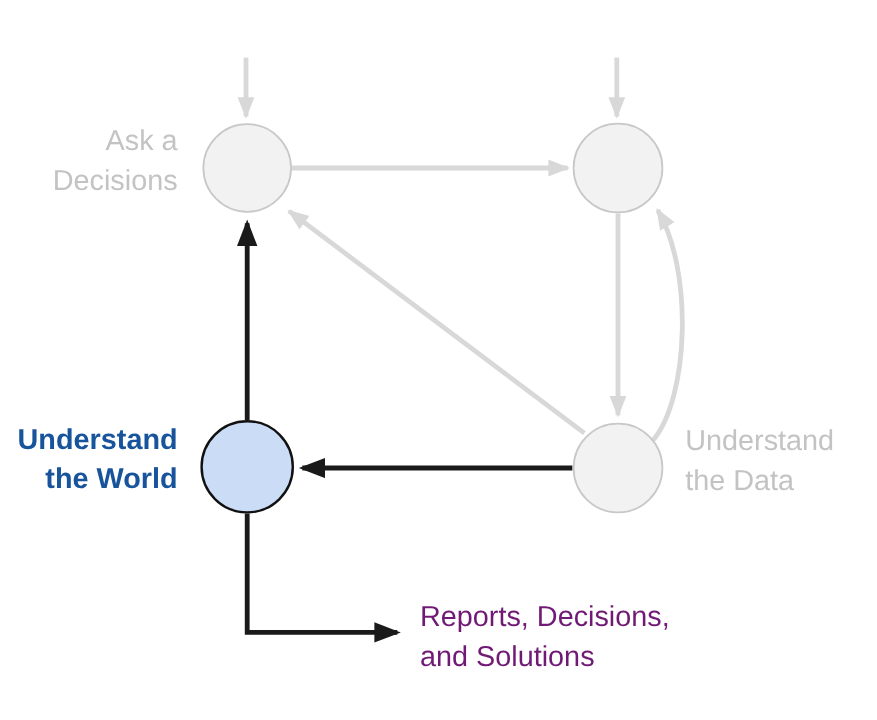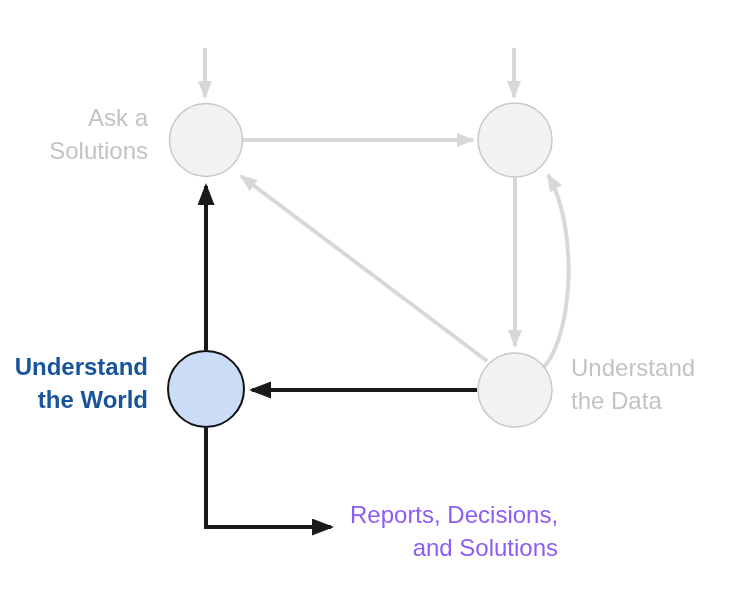--- a/index.html
+++ b/index.html
@@ -18,22 +18,21 @@
     line-height: 33px;
     white-space: pre-line;
     color: #c3c3c3;
   }
   .label.right { text-align: right; }
   .label.highlight {
     color: #17549b;
     font-weight: bold;
   }
   .label.output {
-    color: #8b5cf6;
-    text-align: right;
+    color: #701a75;
   }
 </style>
 </head>
 <body>
 
 <div class="stage">
 
   <svg width="731" height="600" viewBox="0 0 731 600">
     <defs>
       <marker id="arrow-gray" markerUnits="userSpaceOnUse" markerWidth="20" markerHeight="16" refX="16" refY="7" orient="auto">
@@ -59,21 +58,21 @@
       <path d="M206,428 L206,527 L331,527" marker-end="url(#arrow-black)"></path>
     </g>
 
     <circle cx="206" cy="140" r="36.5" stroke-width="1.5" fill="#f2f2f2" stroke="#c8c8c8"></circle>
     <circle cx="515" cy="140" r="37" stroke-width="1.5" fill="#f2f2f2" stroke="#c8c8c8"></circle>
     <circle cx="515" cy="390" r="37" stroke-width="1.5" fill="#f2f2f2" stroke="#c8c8c8"></circle>
     <circle cx="206" cy="389" r="38" stroke-width="2" fill="#cbdcf7" stroke="#111111"></circle>
   </svg>
 
   <div class="label right" style="right:583px; top:101px;">Ask a
-Solutions</div>
+Decisions</div>
 
 
   <div class="label" style="left:571px; top:351px;">Understand
 the Data</div>
 
   <div class="label right highlight" style="right:583px; top:350px;">Understand
 the World</div>
 
   <div class="label output" style="left:350px; top:498px;">Reports, Decisions,
 and Solutions</div>

